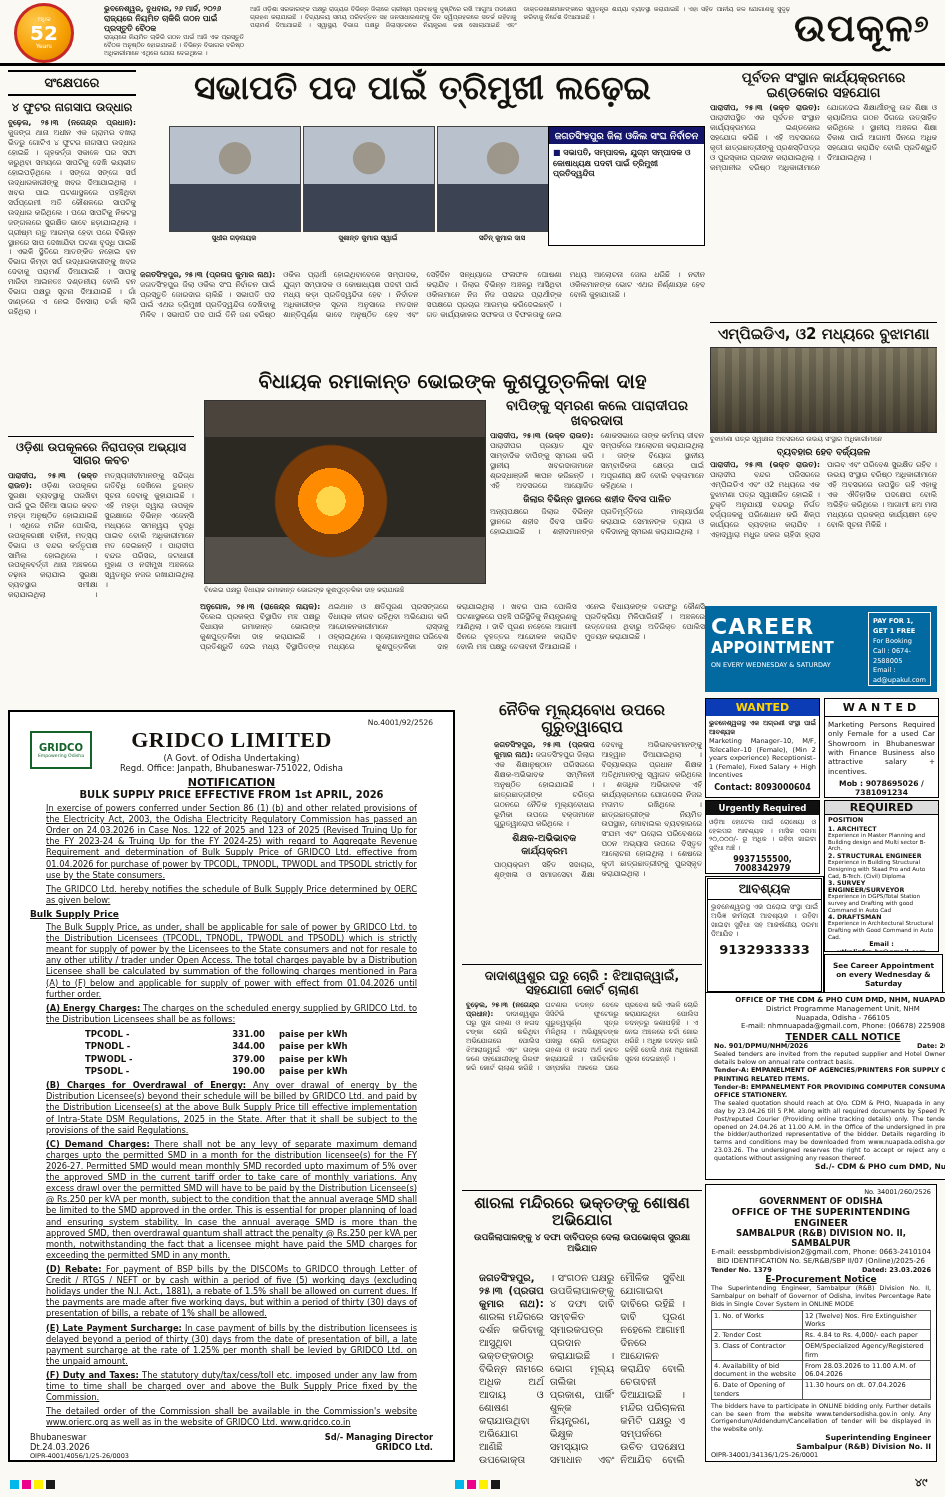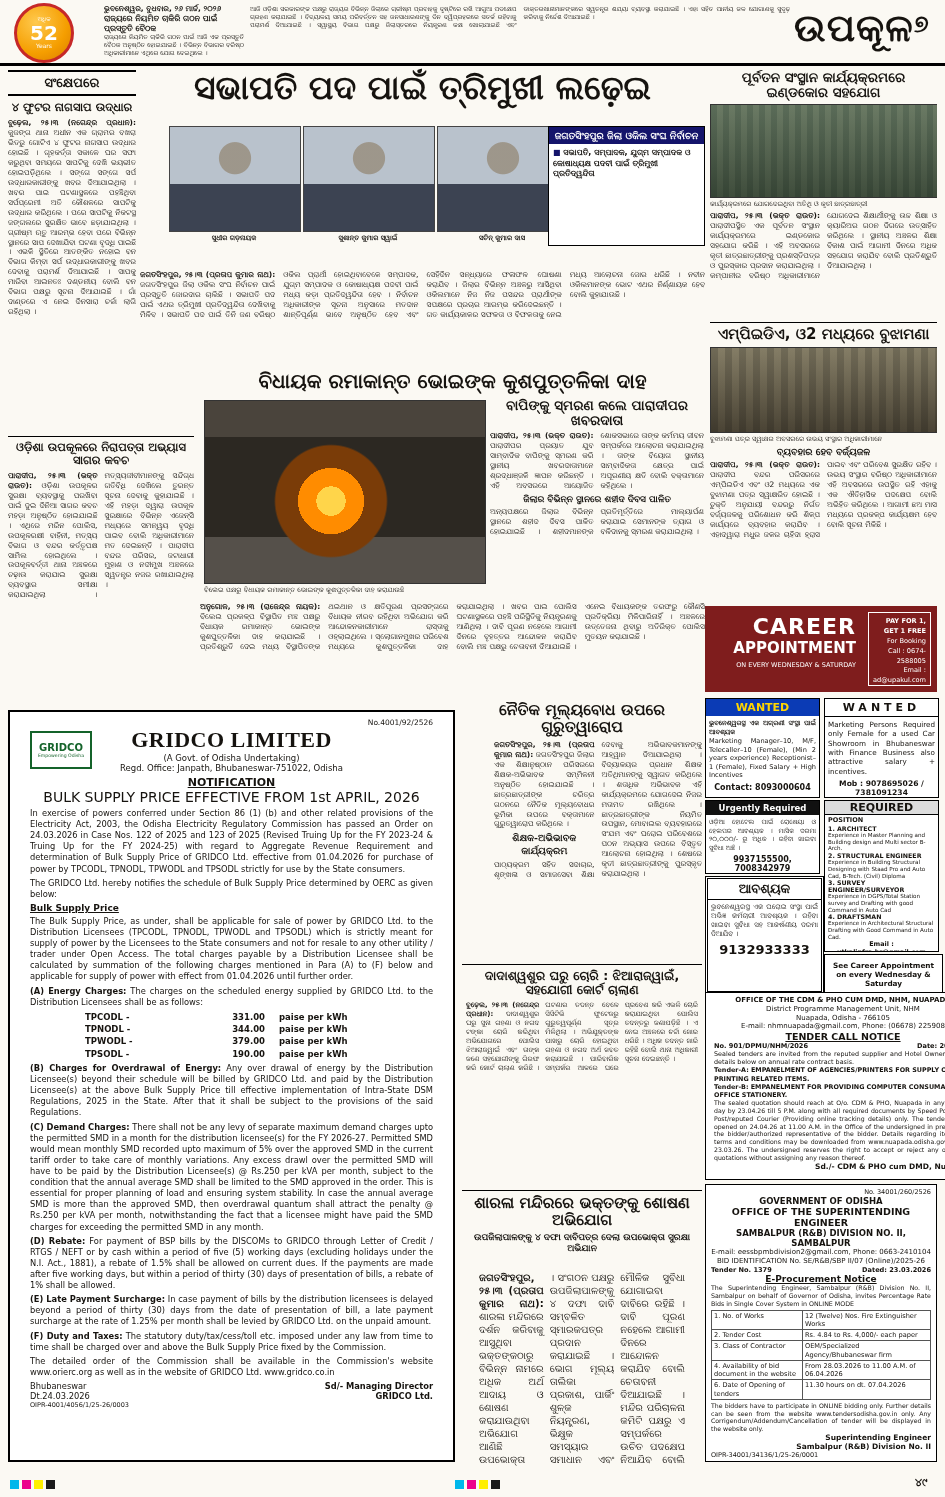--- a/index.html
+++ b/index.html
@@ -29,29 +29,29 @@
             background-blend-mode:multiply;}
   .group{background:repeating-linear-gradient(90deg,#7d8d7d 0 6px,#93a08e 6px 12px),linear-gradient(#b9c3b4,#6d7a6b);background-blend-mode:multiply;}
   .fire{background:radial-gradient(circle at 45% 55%,#ffd54a 0 8%,#ff8c00 8% 18%,#7a3c08 18% 30%,transparent 31%),
         linear-gradient(#4a443c 0 20%,#2c2822 20% 75%,#55504a 75%);}
   .group2{background:repeating-linear-gradient(90deg,#8e8a7c 0 7px,#a8a392 7px 14px),linear-gradient(#c9c4b2,#70695c);background-blend-mode:multiply;}
   
   .ibhead{background:#14146b;color:#fff;font-weight:bold;font-size:9.5px;line-height:1.2;padding:3px 4px;text-align:center;}
   .ibpoint{font-size:8px;line-height:1.3;font-weight:bold;padding:4px;}
   .ibpoint::before{content:"■ ";color:#14146b;}
   
-  .gp{font-size:8.3px;line-height:1.34;text-align:justify;margin:3px 0;}
+  .gp{font-size:8.3px;line-height:1.34;text-align:justify;margin:3px 16px;text-decoration:underline;}
   .gridco-title{font-family:"Liberation Serif",serif;font-weight:bold;font-size:22px;letter-spacing:.5px;}
   .trow{display:flex;font-size:8.5px;font-weight:bold;line-height:1.45;}
   .trow .nm{width:110px;text-align:left;padding-left:55px;}
   .trow .nm::after{content:" -";}
   .trow .vl{width:70px;text-align:right;}
   .trow .un{padding-left:14px;}
   
-  .career{background:#7f1d1d;color:#fff;display:flex;text-align:right;}
+  .career{background:#0369a1;color:#fff;display:flex;}
   .wl-head{background:#0b3bb5;color:#ffd400;font-weight:bold;text-align:center;font-size:11px;padding:2px 0;}
   .wr-head{font-weight:bold;text-align:center;font-size:11px;letter-spacing:4px;border-bottom:1px solid #000;padding:2px 0;}
   .adtxt{font-size:6.6px;line-height:1.3;text-align:justify;padding:3px;}
   .sec-head{font-weight:bold;text-align:center;border-top:2.5px solid #000;border-bottom:2.5px solid #000;font-size:13px;padding:3px 0;}
   .regrow{display:flex;gap:3px;}
   .regrow span{width:9px;height:9px;display:inline-block;}
   .rc{background:#00b7eb;} .rm{background:#ec008c;} .ry{background:#ffef00;} .rk{background:#1a1a1a;}
   .sub{font-weight:bold;text-align:center;}
   .oipr{font-size:6.5px;}
   .sig{font-size:7.5px;font-weight:bold;text-align:right;}
@@ -145,24 +145,20 @@
     <p class="body cols2" style="margin:0;">
       <b>ପାରାଦୀପ, ୨୫।୩ (ଭକ୍ତ ରାଉତ):</b>
       <span>ପାରାଦୀପର ପ୍ରୟାତ ଯୁବ ସାମ୍ବାଦିକ ବାପିଙ୍କୁ ସ୍ମରଣ କରି ସ୍ଥାନୀୟ ଖବରଦାତାମାନେ ଶ୍ରଦ୍ଧାଞ୍ଜଳି ଜ୍ଞାପନ କରିଛନ୍ତି । ଏହି ଅବସରରେ ଆୟୋଜିତ ଶୋକସଭାରେ ତାଙ୍କ କର୍ମମୟ ଜୀବନ ସମ୍ପର୍କରେ ଆଲୋଚନା କରାଯାଇଥିଲା । ତାଙ୍କ ବିୟୋଗ ସ୍ଥାନୀୟ ସାମ୍ବାଦିକତା କ୍ଷେତ୍ର ପାଇଁ ଅପୂରଣୀୟ କ୍ଷତି ବୋଲି ବକ୍ତାମାନେ କହିଥିଲେ ।</span>
     </p>
     <div class="sub" style="font-size:9px;margin:3px 0 2px;">ଜିଲାର ବିଭିନ୍ନ ସ୍ଥାନରେ ଶହୀଦ ଦିବସ ପାଳିତ</div>
     <p class="body cols2" style="margin:0;">ଅନ୍ୟପକ୍ଷରେ ଜିଲାର ବିଭିନ୍ନ ସ୍ଥାନରେ ଶହୀଦ ଦିବସ ପାଳିତ ହୋଇଯାଇଛି । ଶହୀଦମାନଙ୍କ ପ୍ରତିମୂର୍ତ୍ତିରେ ମାଲ୍ୟାର୍ପଣ କରାଯାଇ ସେମାନଙ୍କ ତ୍ୟାଗ ଓ ବଳିଦାନକୁ ସ୍ମରଣ କରାଯାଇଥିଲା ।</p>
   </section>
 
   <section class="abs clip" style="left:710px;top:70px;width:227px;height:250px;">
     <div class="hl ctr" style="font-size:13.5px;">ପୂର୍ବତନ ସଂସ୍ଥାନ କାର୍ଯ୍ୟକ୍ରମରେ ଇଣ୍ଡକୋର ସହଯୋଗ</div>
-    <figure style="margin:4px 0 0;">
-      <div class="photo group" style="width:227px;height:92px;border:1px solid #333;"></div>
-      <figcaption class="cap">କାର୍ଯ୍ୟକ୍ରମରେ ଯୋଗଦେଇଥିବା ଅତିଥି ଓ କୃତୀ ଛାତ୍ରଛାତ୍ରୀ</figcaption>
-    </figure>
     <p class="body cols2" style="margin:3px 0 0;height:108px;">
       <b>ପାରାଦୀପ, ୨୫।୩ (ଭକ୍ତ ରାଉତ):</b>
       <span>ପାରାଦୀପସ୍ଥିତ ଏକ ପୂର୍ବତନ ସଂସ୍ଥାନ କାର୍ଯ୍ୟକ୍ରମରେ ଇଣ୍ଡକୋର ସହଯୋଗ କରିଛି । ଏହି ଅବସରରେ କୃତୀ ଛାତ୍ରଛାତ୍ରୀଙ୍କୁ ପ୍ରଶସ୍ତିପତ୍ର ଓ ପୁରସ୍କାର ପ୍ରଦାନ କରାଯାଇଥିଲା । କମ୍ପାନୀର ବରିଷ୍ଠ ଅଧିକାରୀମାନେ ଯୋଗଦେଇ ଶିକ୍ଷାର୍ଥୀଙ୍କୁ ଉଚ୍ଚ ଶିକ୍ଷା ଓ କ୍ୟାରିଅର ଗଠନ ଦିଗରେ ଉତ୍ସାହିତ କରିଥିଲେ । ସ୍ଥାନୀୟ ଅଞ୍ଚଳର ଶିକ୍ଷା ବିକାଶ ପାଇଁ ଆଗାମୀ ଦିନରେ ଅଧିକ ସହଯୋଗ କରାଯିବ ବୋଲି ପ୍ରତିଶ୍ରୁତି ଦିଆଯାଇଥିଲା ।</span>
     </p>
   </section>
 
   <section class="abs clip" style="left:710px;top:322px;width:227px;height:280px;border-top:1px solid #000;padding-top:3px;">
     <div class="hl ctr" style="font-size:15px;">ଏମ୍ପିଇଡିଏ, ଓ2 ମଧ୍ୟରେ ବୁଝାମଣା</div>
     <figure style="margin:4px 0 0;">
       <div class="photo group2" style="width:227px;height:84px;border:1px solid #333;"></div>
@@ -248,21 +244,21 @@
         </div>
       </div>
       <div style="flex:1;text-align:center;">
         <div class="gridco-title">GRIDCO LIMITED</div>
         <div style="font-size:8.5px;">(A Govt. of Odisha Undertaking)</div>
         <div style="font-size:8.5px;">Regd. Office: Janpath, Bhubaneswar-751022, Odisha</div>
       </div>
       <div style="width:64px;"></div>
     </div>
     <div class="ctr" style="font-size:11px;font-weight:bold;text-decoration:underline;margin-top:3px;">NOTIFICATION</div>
-    <div class="ctr" style="font-size:14px;font-weight:normal;">BULK SUPPLY PRICE EFFECTIVE FROM 1st APRIL, 2026</div>
+    <div class="ctr" style="font-size:10px;font-weight:bold;">BULK SUPPLY PRICE EFFECTIVE FROM 1st APRIL, 2026</div>
     <p class="gp">In exercise of powers conferred under Section 86 (1) (b) and other related provisions of the Electricity Act, 2003, the Odisha Electricity Regulatory Commission has passed an Order on 24.03.2026 in Case Nos. 122 of 2025 and 123 of 2025 (Revised Truing Up for the FY 2023-24 &amp; Truing Up for the FY 2024-25) with regard to Aggregate Revenue Requirement and determination of Bulk Supply Price of GRIDCO Ltd. effective from 01.04.2026 for purchase of power by TPCODL, TPNODL, TPWODL and TPSODL strictly for use by the State consumers.</p>
     <p class="gp">The GRIDCO Ltd. hereby notifies the schedule of Bulk Supply Price determined by OERC as given below:</p>
     <div style="font-size:9px;font-weight:bold;text-decoration:underline;">Bulk Supply Price</div>
     <p class="gp">The Bulk Supply Price, as under, shall be applicable for sale of power by GRIDCO Ltd. to the Distribution Licensees (TPCODL, TPNODL, TPWODL and TPSODL) which is strictly meant for supply of power by the Licensees to the State consumers and not for resale to any other utility / trader under Open Access. The total charges payable by a Distribution Licensee shall be calculated by summation of the following charges mentioned in Para (A) to (F) below and applicable for supply of power with effect from 01.04.2026 until further order.</p>
     <p class="gp"><b>(A) Energy Charges:</b> <span>The charges on the scheduled energy supplied by GRIDCO Ltd. to the Distribution Licensees shall be as follows:</span></p>
     <div>
       <div class="trow">
           <span class="nm">TPCODL</span>
           <span class="vl">331.00</span>
           <span class="un">paise per kWh</span>
@@ -366,21 +362,21 @@
       <div class="srow">
           <span class="lab">1. No. of Works</span>
           <span class="val">12 (Twelve) Nos. Fire Extinguisher Works</span>
         </div>
       <div class="srow">
           <span class="lab">2. Tender Cost</span>
           <span class="val">Rs. 4.84 to Rs. 4,000/- each paper</span>
         </div>
       <div class="srow">
           <span class="lab">3. Class of Contractor</span>
-          <span class="val">OEM/Specialized Agency/Bhubaneswar firm</span>
+          <span class="val">OEM/Specialized Agency/Registered firm</span>
         </div>
       <div class="srow">
           <span class="lab">4. Availability of bid document in the website</span>
           <span class="val">From 28.03.2026 to 11.00 A.M. of 06.04.2026</span>
         </div>
       <div class="srow" style="border-bottom:none;">
           <span class="lab">6. Date of Opening of tenders</span>
           <span class="val">11.30 hours on dt. 07.04.2026</span>
         </div>
     </div>

